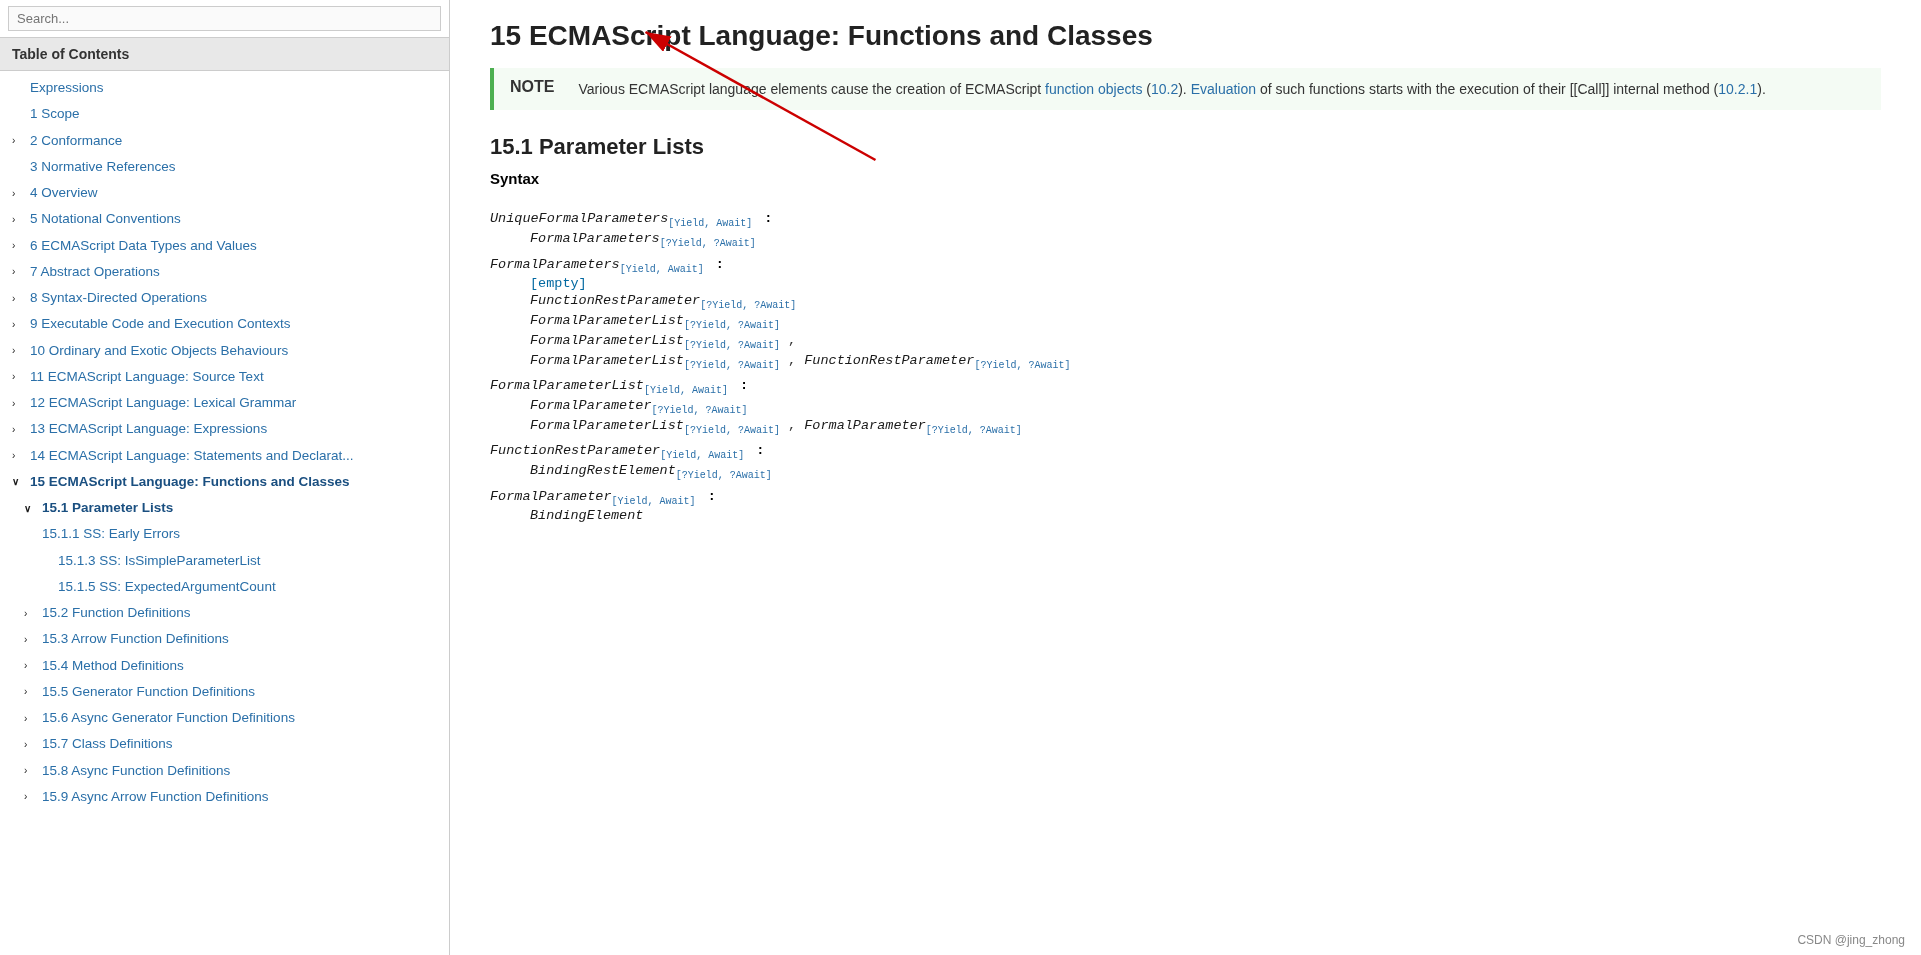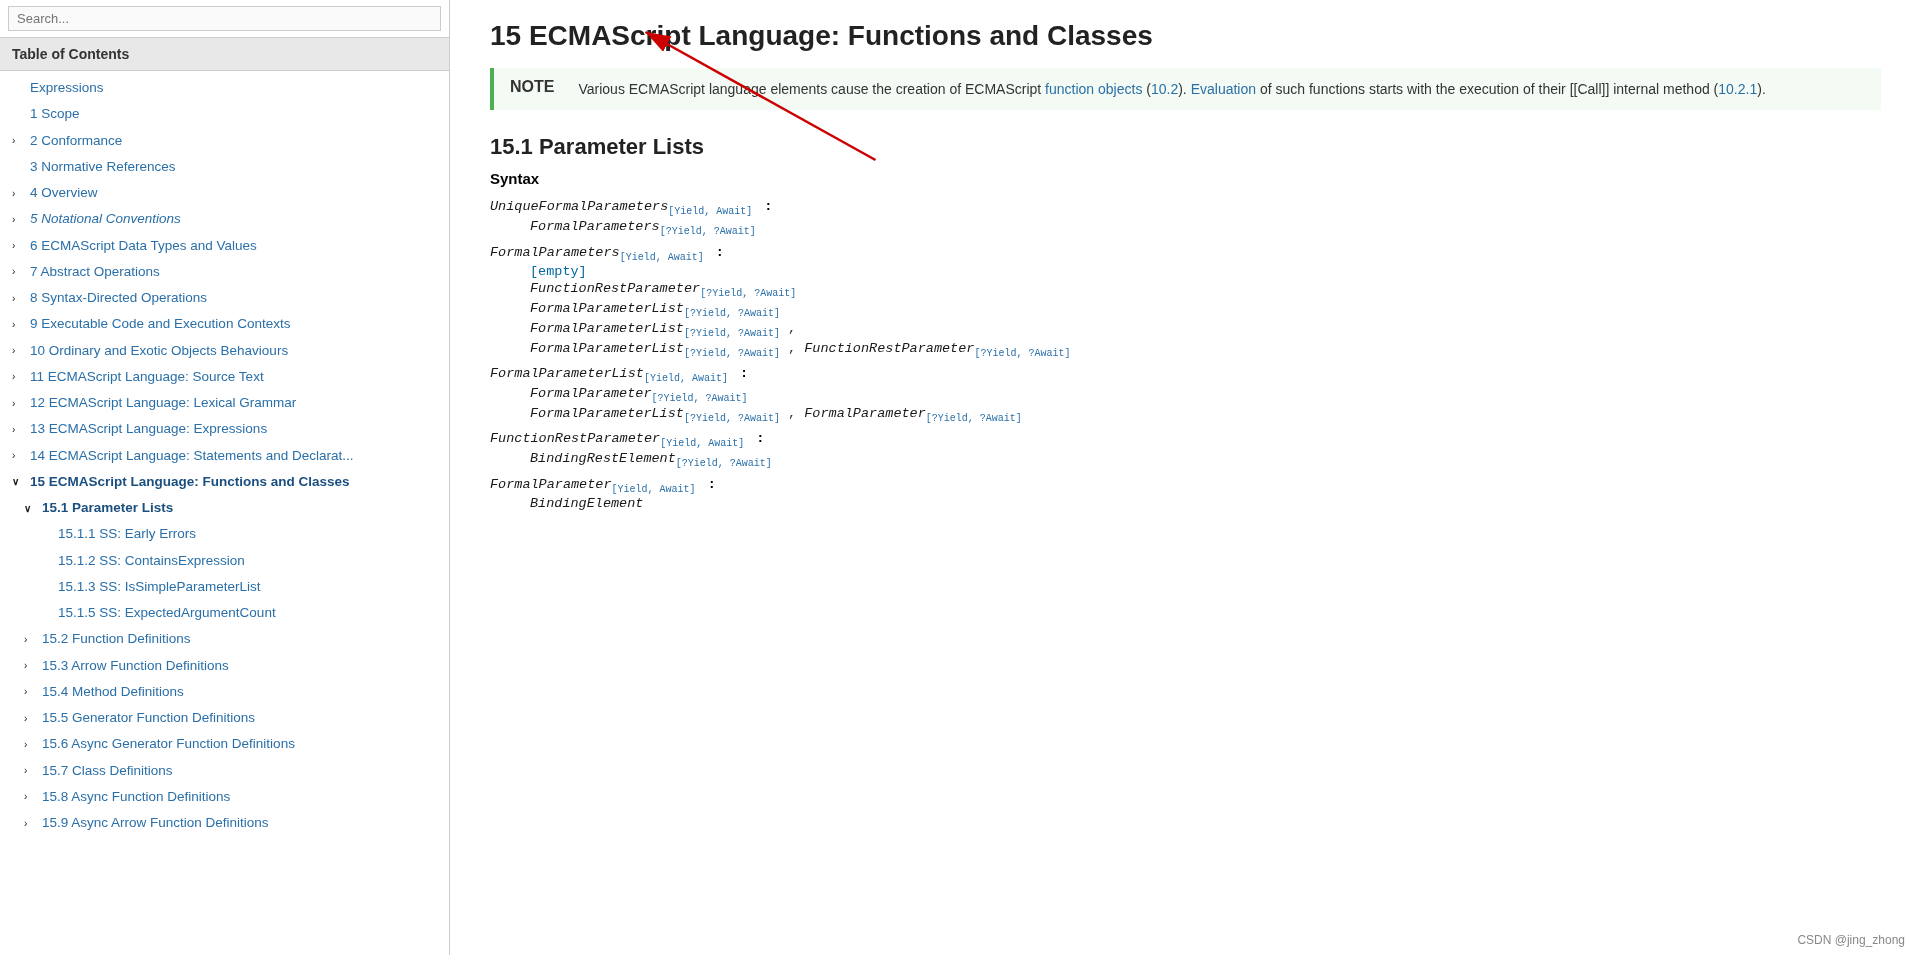--- a/index.html
+++ b/index.html
@@ -98,21 +98,21 @@
     .section-title {
       font-size: 22px;
       font-weight: bold;
       color: #222;
       margin-bottom: 10px;
       margin-top: 24px;
     }
     .syntax-label {
       font-weight: bold;
       font-size: 15px;
-      margin-bottom: 12px;
+      margin-bottom: 24px;
     }
     .grammar-block {
       font-family: 'Courier New', monospace;
       margin-bottom: 18px;
       font-size: 13.5px;
     }
     .grammar-rule {
       margin-bottom: 8px;
     }
     .grammar-lhs {
@@ -197,21 +197,21 @@
       <div class="toc-item" style="padding-left: 12px;">
         <span class="grammar-lhs toc-chevron" style="font-style: normal; margin-right: 2px;">  </span>
         <span style="overflow: hidden; text-overflow: ellipsis; white-space: nowrap;">3 Normative References</span>
       </div>
       <div class="toc-item" style="padding-left: 12px;">
         <span class="grammar-lhs toc-chevron" style="font-style: normal; margin-right: 2px;">› </span>
         <span style="overflow: hidden; text-overflow: ellipsis; white-space: nowrap;">4 Overview</span>
       </div>
       <div class="toc-item" style="padding-left: 12px;">
         <span class="grammar-lhs toc-chevron" style="font-style: normal; margin-right: 2px;">› </span>
-        <span style="overflow: hidden; text-overflow: ellipsis; white-space: nowrap; font-style: italic;">5 Notational Conventions</span>
+        <span style="overflow: hidden; text-overflow: ellipsis; white-space: nowrap;">5 Notational Conventions</span>
       </div>
       <div class="toc-item" style="padding-left: 12px;">
         <span class="grammar-lhs toc-chevron" style="font-style: normal; margin-right: 2px;">› </span>
         <span style="overflow: hidden; text-overflow: ellipsis; white-space: nowrap;">6 ECMAScript Data Types and Values</span>
       </div>
       <div class="toc-item" style="padding-left: 12px;">
         <span class="grammar-lhs toc-chevron" style="font-style: normal; margin-right: 2px;">› </span>
         <span style="overflow: hidden; text-overflow: ellipsis; white-space: nowrap;">7 Abstract Operations</span>
       </div>
       <div class="toc-item" style="padding-left: 12px;">
@@ -243,27 +243,23 @@
         <span style="overflow: hidden; text-overflow: ellipsis; white-space: nowrap;">14 ECMAScript Language: Statements and Declarat...</span>
       </div>
       <div class="toc-item" style="font-weight: bold; color: rgb(26, 79, 128); padding-left: 12px;">
         <span class="grammar-lhs toc-chevron" style="font-style: normal; margin-right: 2px;">∨ </span>
         <span style="overflow: hidden; text-overflow: ellipsis; white-space: nowrap;">15 ECMAScript Language: Functions and Classes</span>
       </div>
       <div class="toc-item" style="font-weight: bold; color: rgb(26, 79, 128); padding-left: 24px;">
         <span class="grammar-lhs toc-chevron" style="font-style: normal; margin-right: 2px;">∨ </span>
         <span style="overflow: hidden; text-overflow: ellipsis; white-space: nowrap;">15.1 Parameter Lists</span>
       </div>
-      <div class="toc-item" style="padding-left: 40px;">
+      <div class="toc-item" style="padding-left: 24px;">
         <span class="grammar-lhs toc-chevron" style="font-style: normal; margin-right: 2px;">  </span>
         <span style="overflow: hidden; text-overflow: ellipsis; white-space: nowrap;">15.1.1 SS: Early Errors</span>
-      </div>
-      <div class="toc-item" style="padding-left: 40px;">
-        <span class="grammar-lhs toc-chevron" style="font-style: normal; margin-right: 2px;">  </span>
-        <span style="overflow: hidden; text-overflow: ellipsis; white-space: nowrap;">15.1.2 SS: ContainsExpression</span>
       </div>
       <div class="toc-item" style="padding-left: 40px;">
         <span class="grammar-lhs toc-chevron" style="font-style: normal; margin-right: 2px;">  </span>
         <span style="overflow: hidden; text-overflow: ellipsis; white-space: nowrap;">15.1.3 SS: IsSimpleParameterList</span>
       </div>
       <div class="toc-item" style="padding-left: 40px;">
         <span class="grammar-lhs toc-chevron" style="font-style: normal; margin-right: 2px;">  </span>
         <span style="overflow: hidden; text-overflow: ellipsis; white-space: nowrap;">15.1.5 SS: ExpectedArgumentCount</span>
       </div>
       <div class="toc-item" style="padding-left: 24px;">

